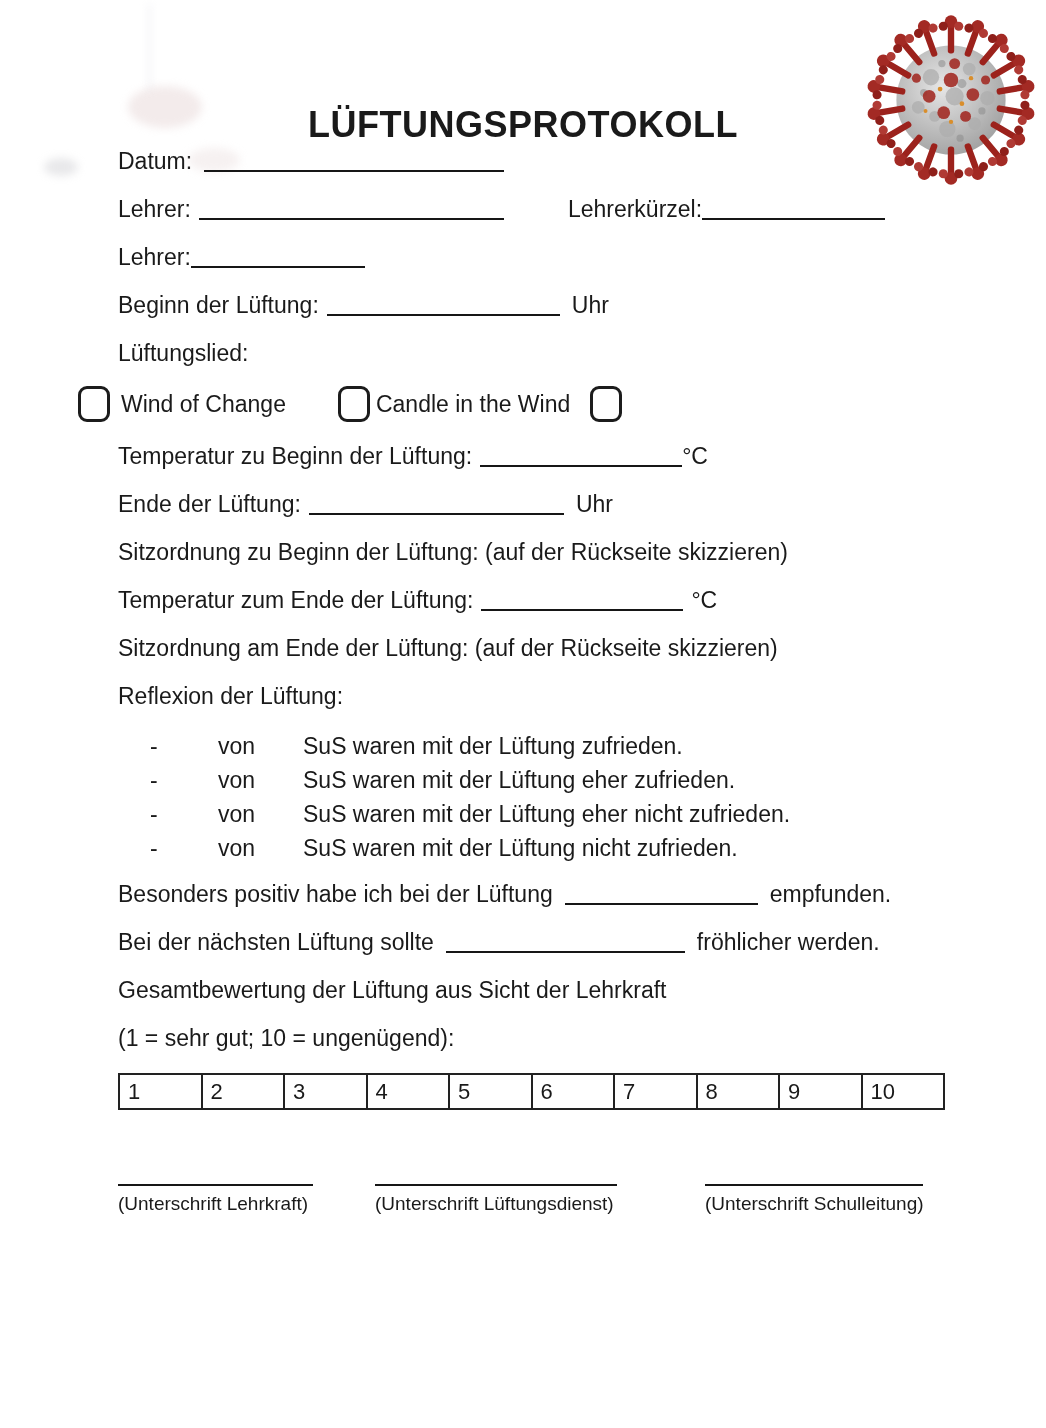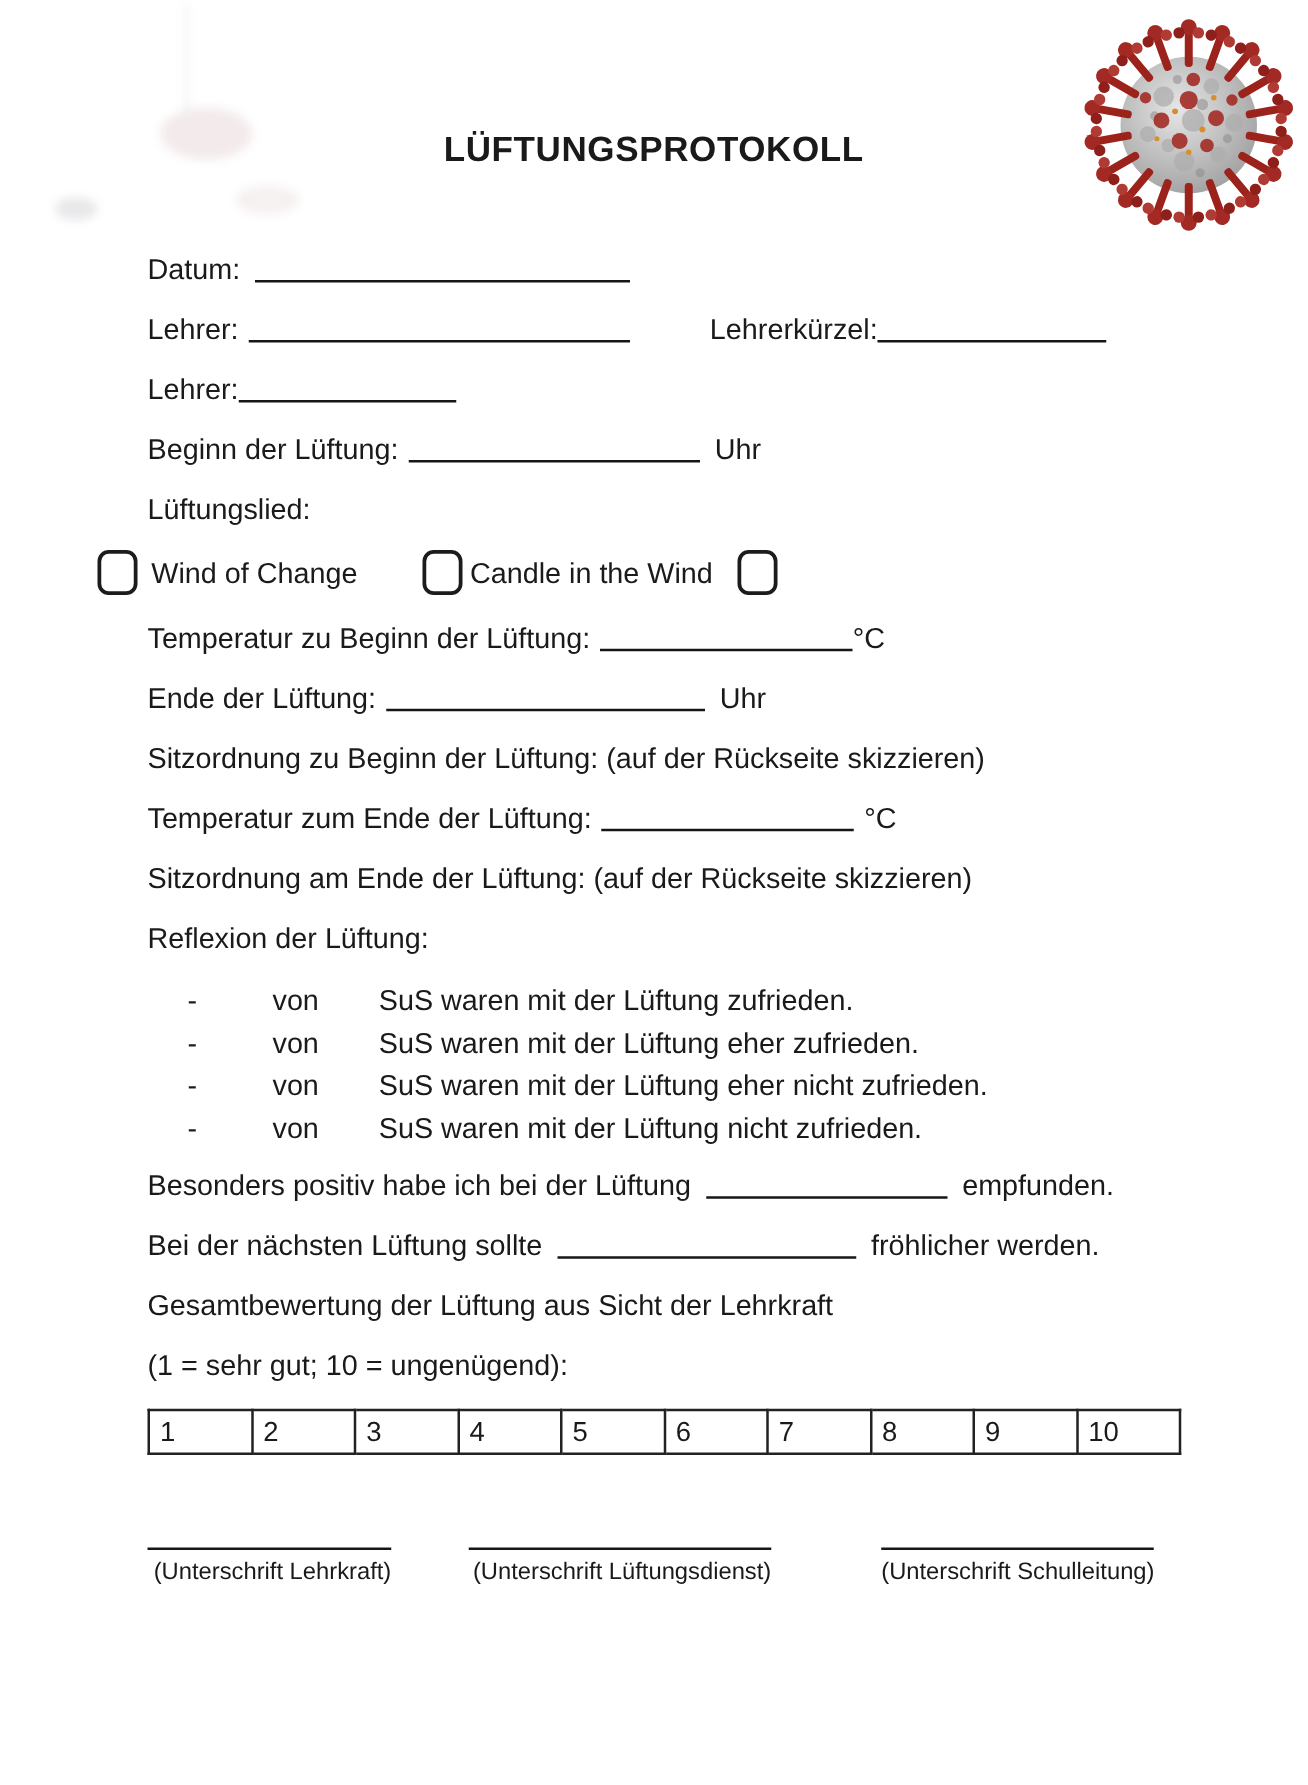--- a/index.html
+++ b/index.html
@@ -16,29 +16,28 @@
   .a1{left:128px;top:86px;width:74px;height:42px;background:rgba(214,190,190,.30);}
   .a2{left:188px;top:148px;width:52px;height:24px;background:rgba(222,204,204,.28);}
   .a3{left:44px;top:158px;width:34px;height:18px;background:rgba(178,178,186,.30);}
   .a4{left:148px;top:4px;width:3px;height:86px;border-radius:2px;background:rgba(198,198,206,.25);}
 
   .virus{position:absolute;right:4px;top:2px;width:182px;height:196px;}
 
   .title{
     padding-top:104px;
     text-align:center;
-    font-size:28px;
+    font-size:36px;
     font-weight:700;
     letter-spacing:.5px;
   }
 
   .content{
     padding-left:118px;
     padding-right:36px;
-    margin-top:64px;
     font-size:23px;
   }
   .row{line-height:31px;margin-bottom:17px;white-space:nowrap;}
   .blank{
     display:inline-block;
     border-bottom:2px solid #161616;
     height:20px;
     transform:translateY(3px);
   }
   .w300{width:300px}.w305{width:305px}.w183{width:183px}.w207{width:207px}
@@ -73,21 +72,21 @@
     border:2px solid #111;
   }
   table.rating td{
     border:2px solid #222;
     height:31px;
     font-size:22px;
     padding-left:8px;
     vertical-align:middle;
   }
 
-  .sig-row{position:relative;height:70px;margin-top:74px;font-size:19px;text-align:right;}
+  .sig-row{position:relative;height:70px;margin-top:74px;font-size:19px;}
   .sig{position:absolute;top:0;}
   .sig .sig-line{border-top:2px solid #161616;height:4px;}
   .sig .sig-label{padding-top:3px;white-space:nowrap;}
   .s1{left:0}.s2{left:257px}.s3{left:587px}
   .l195{width:195px}.l245{width:242px}.l220{width:218px}
 </style>
 </head>
 <body>
 
 <div class="page">

